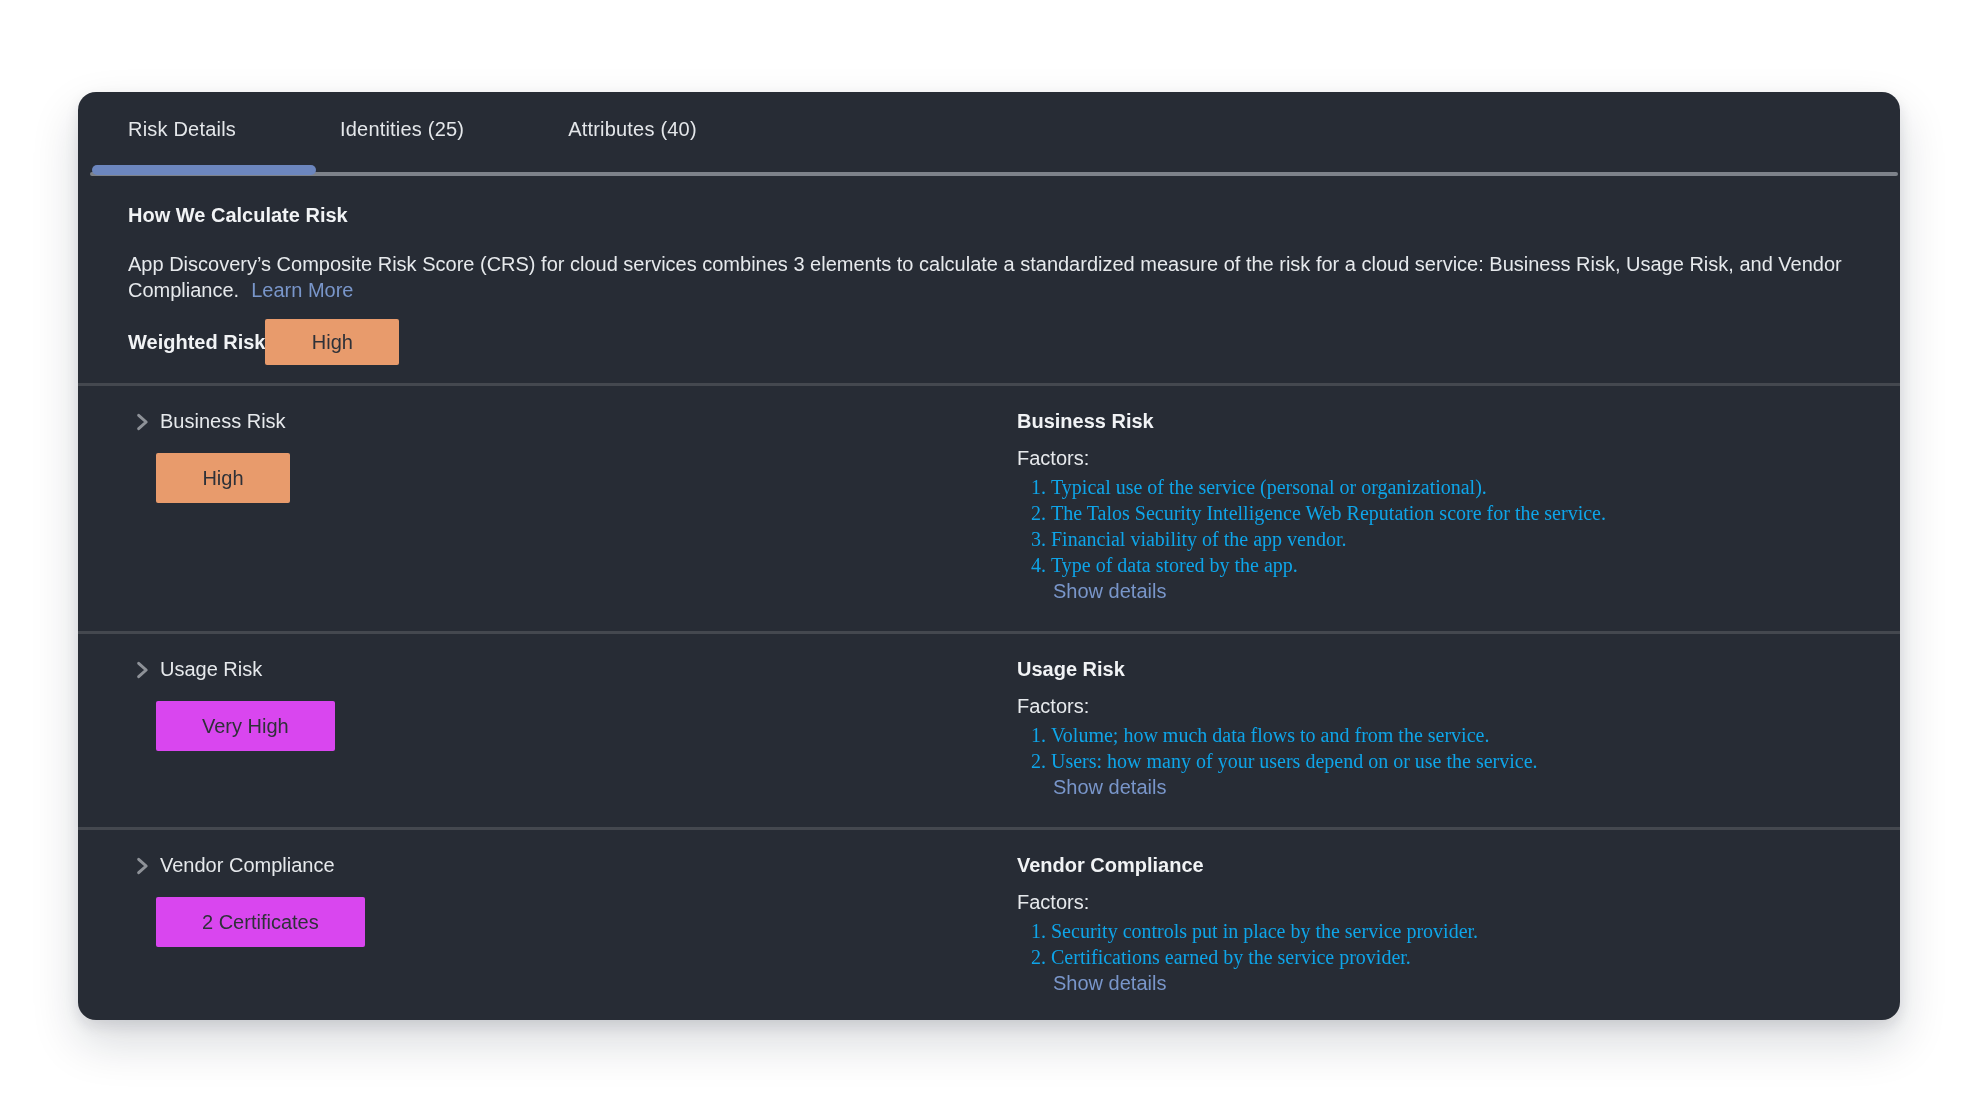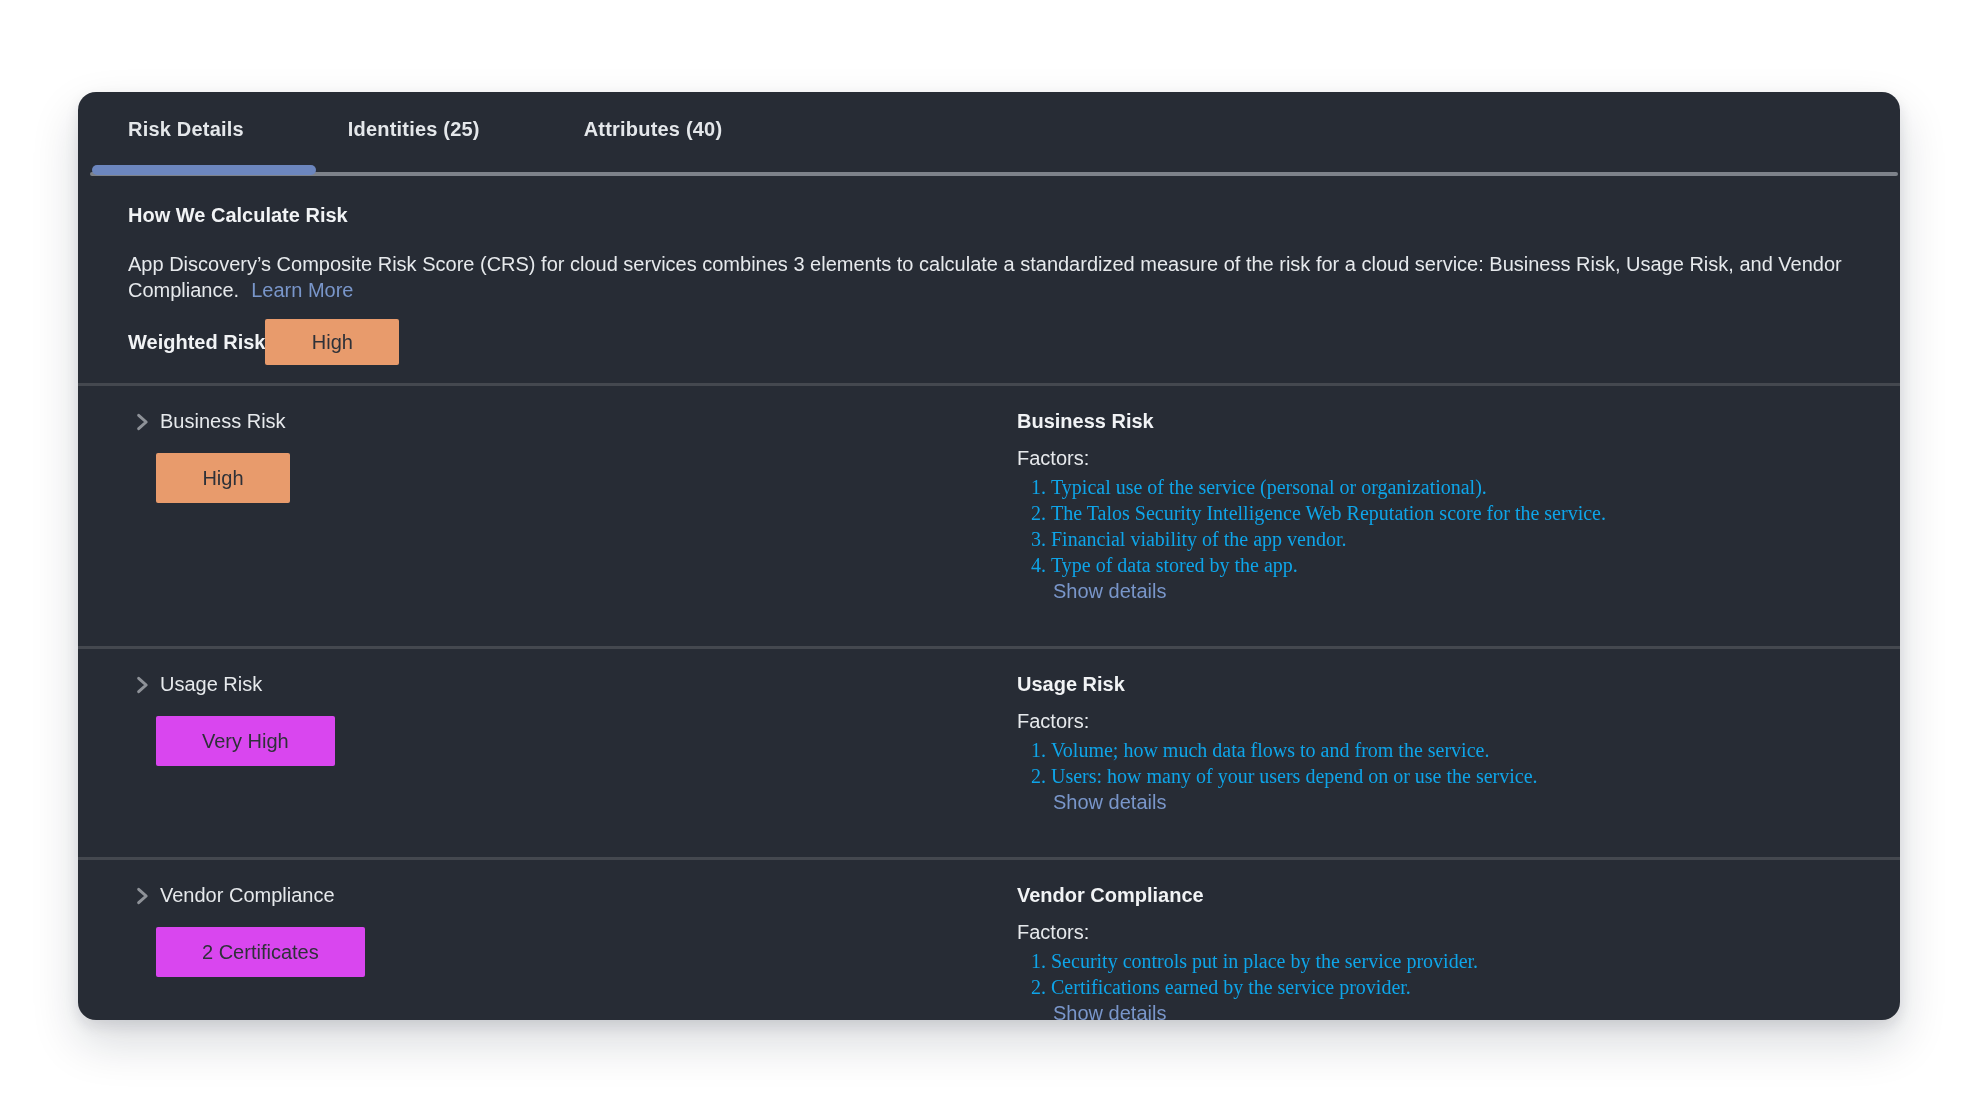--- a/index.html
+++ b/index.html
@@ -22,21 +22,20 @@
   }
 
   
   .tabbar {
     position: relative;
     height: 84px;
     display: flex;
     align-items: center;
     column-gap: 104px;
     padding: 0 0 10px 50px;
-    font-weight: bold;
   }
   .tab {
     font-size: 20px;
     color: #E4E7EA;
     letter-spacing: .2px;
     cursor: pointer;
     white-space: nowrap;
   }
   .tab-track {
     position: absolute;
@@ -93,21 +92,21 @@
     color: var(--badge-text, #2E3138);
     border-radius: 2px;
     white-space: nowrap;
   }
   .weighted-badge { height: 46px; }
 
   
   .section {
     display: grid;
     grid-template-columns: 889px 1fr;
-    padding: 24px 20px 43px 50px;
+    padding: 24px 20px 28px 50px;
     border-top: 3px solid var(--divider, #44484F);
   }
   .section-header {
     display: flex;
     align-items: center;
     gap: 8px;
     margin-left: 4px;
     cursor: pointer;
   }
   .chev { display: inline-flex; color: var(--chevron, #8E9298); }

